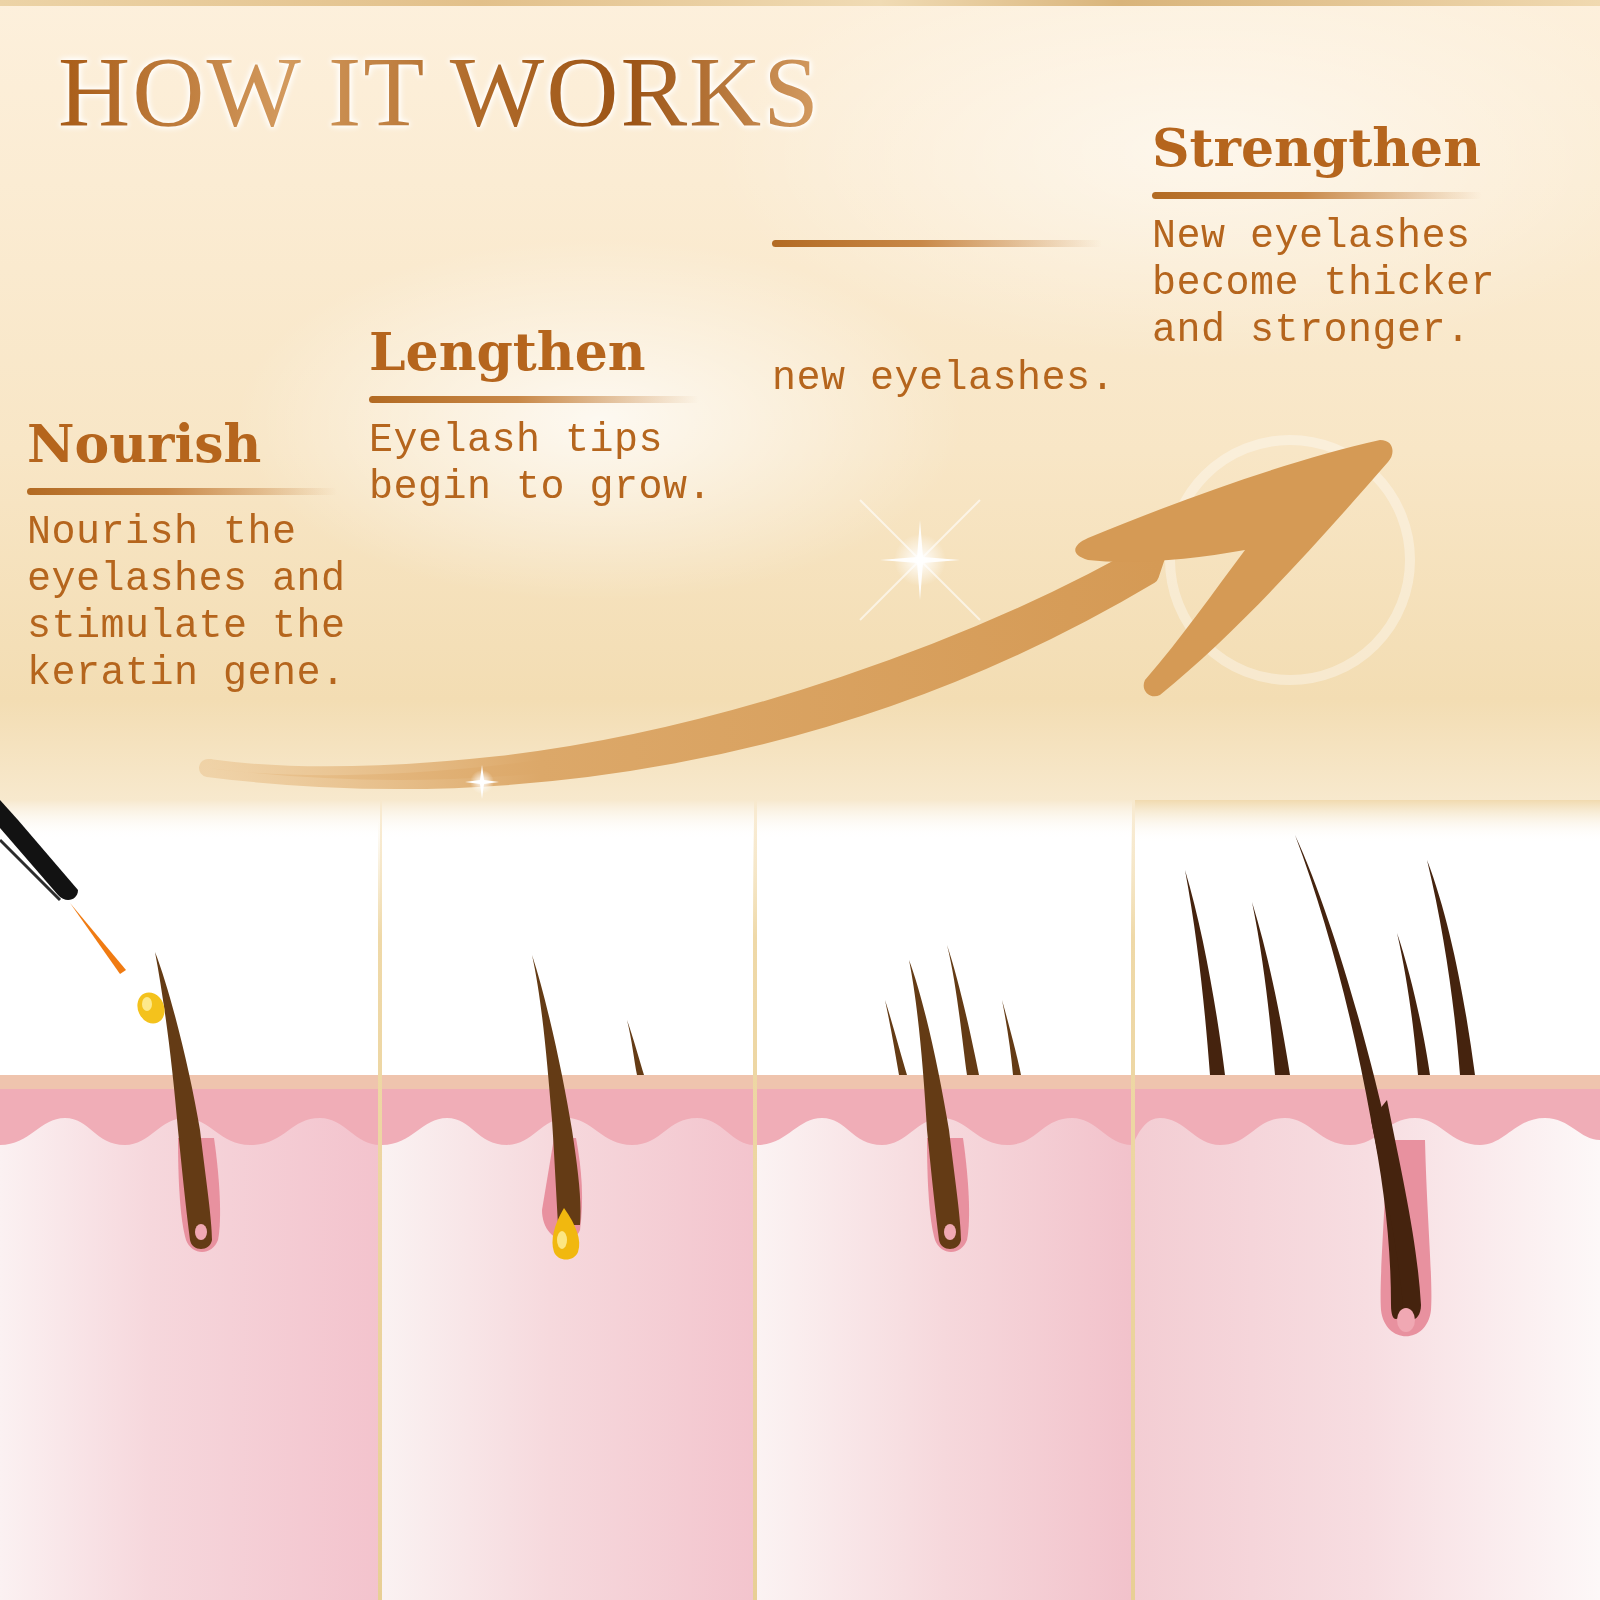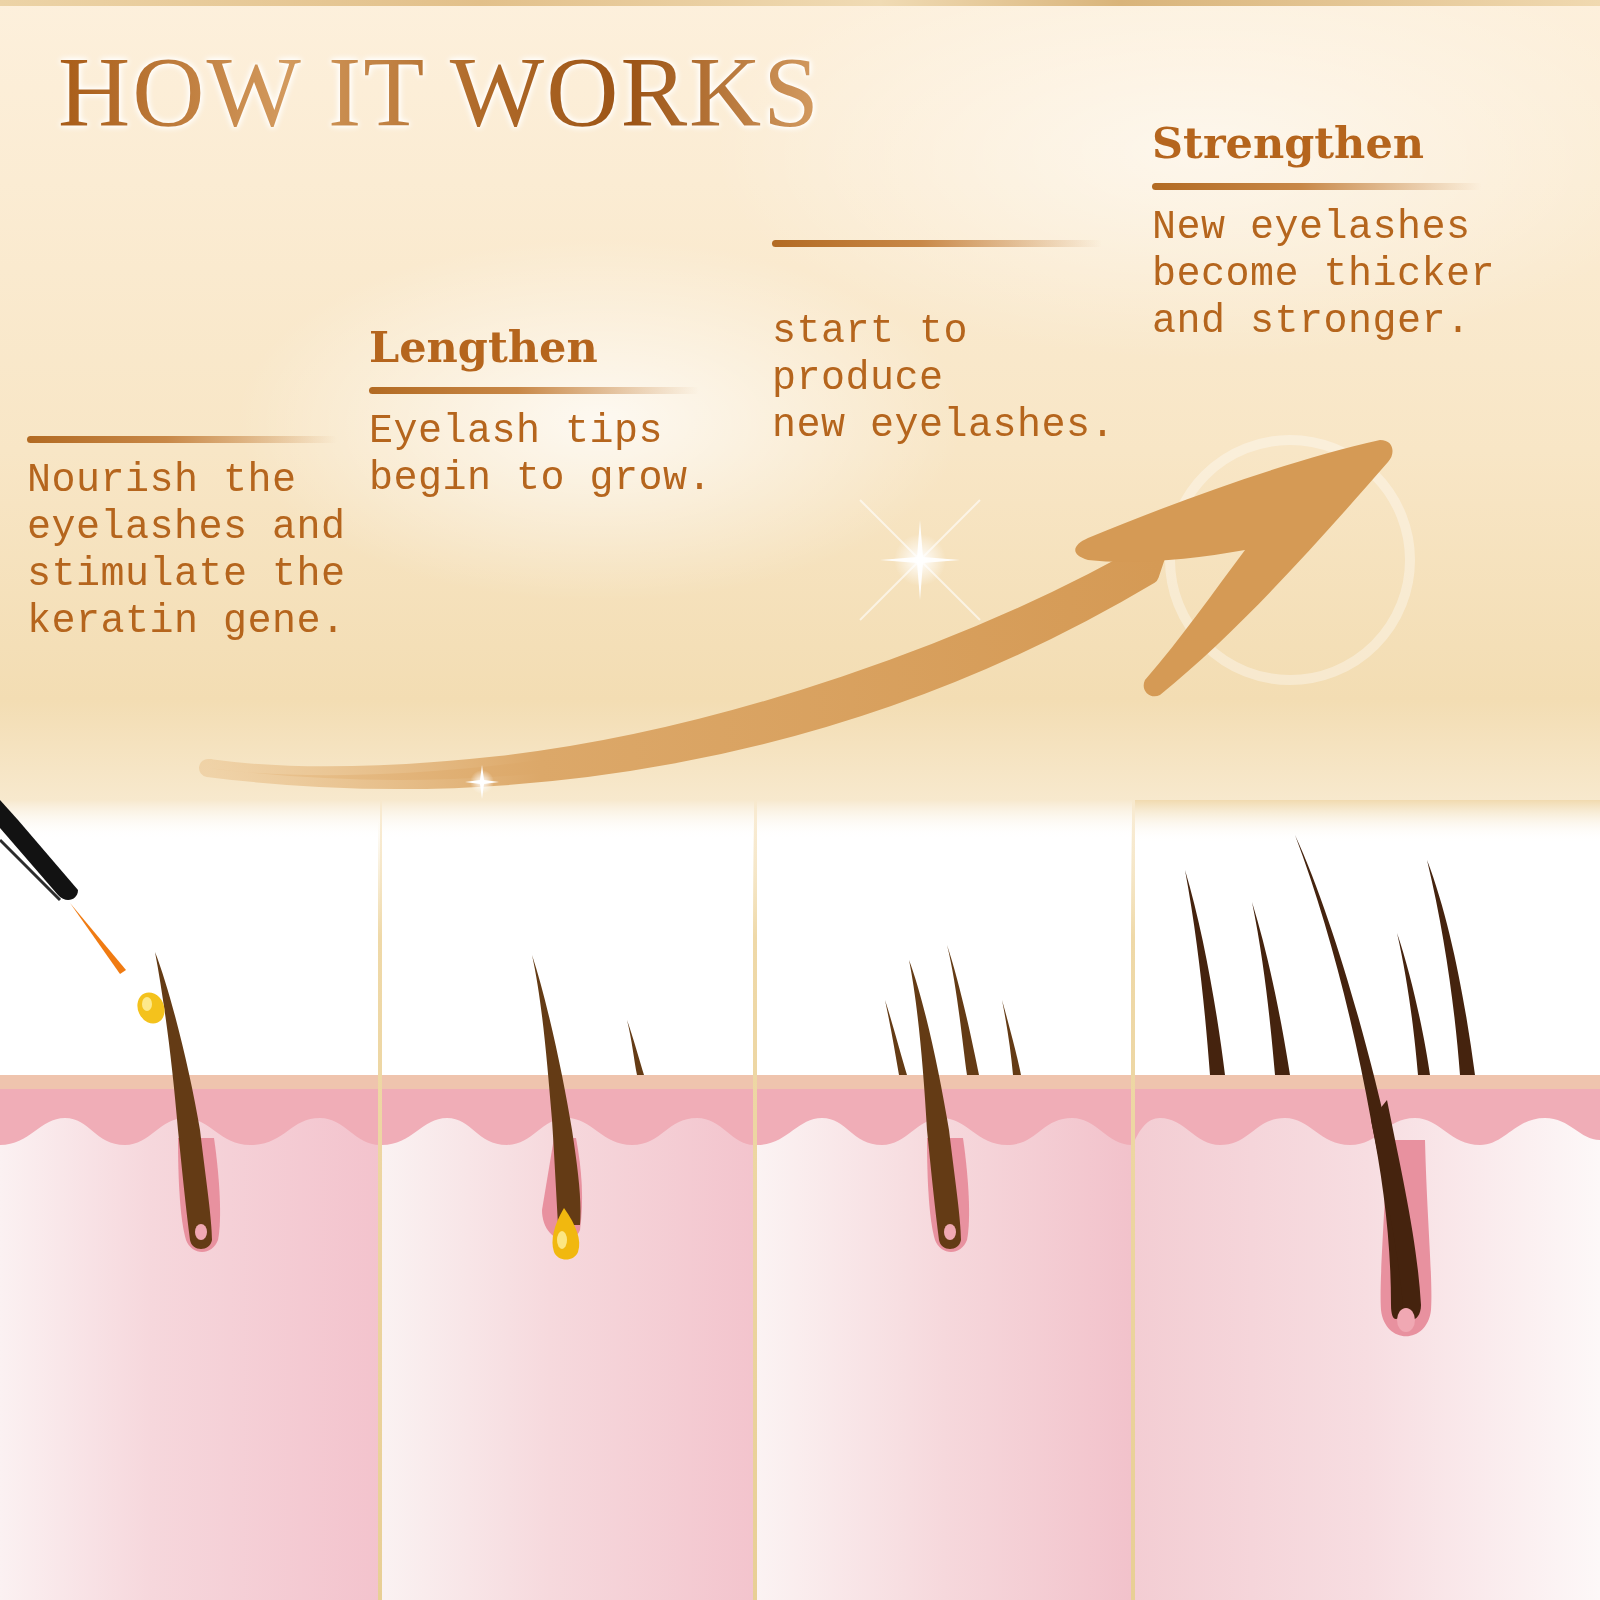--- a/index.html
+++ b/index.html
@@ -26,21 +26,21 @@
       line-height: 1;
       color: #b26a22;
       background: linear-gradient(90deg, #a85c18 0%, #d39a5e 30%, #b06b2a 55%, #9c5416 75%, #d49c62 100%);
       -webkit-background-clip: text; background-clip: text;
       -webkit-text-fill-color: transparent;
       filter: drop-shadow(0 0 3px #fff) drop-shadow(0 0 2px #fff);
     }
     .step { position: absolute; }
     .step-heading {
       margin: 0; font-family: "DejaVu Serif", serif; font-weight: bold;
-      font-size: 43px; line-height: 1; color: #b5651d; letter-spacing: 0px;
+      font-size: 52px; line-height: 1; color: #b5651d; letter-spacing: 0px;
     }
     .step-rule {
       height: 7px; border-radius: 4px; margin: 18px 0 14px 0;
       background: linear-gradient(90deg, #b26a22 0%, #c88848 45%, rgba(230,190,140,0) 100%);
     }
     .step-desc {
       margin: 0; font-family: Liberation Mono, monospace; font-size: 40px;
       line-height: 47px; color: #b5651d; letter-spacing: 0.5px;
     }
     #step-1 { left: 27px; top: 418px; width: 330px; }
@@ -94,20 +94,21 @@
     <line x1="860" y1="500" x2="980" y2="620" stroke="#ffffff" stroke-opacity="0.6" stroke-width="2"></line>
     <line x1="980" y1="500" x2="860" y2="620" stroke="#ffffff" stroke-opacity="0.6" stroke-width="2"></line>
   </g>
   <g>
     <circle cx="482" cy="782" r="12" fill="url(#sparkGlow)"></circle>
     <path d="M482 765 L 484 780 L 499 782 L 484 784 L 482 799 L 480 784 L 465 782 L 480 780 Z" fill="#ffffff"></path>
   </g>
 </svg>
 
 <div class="step" id="step-1">
+  <h2 class="step-heading">Nourish</h2>
   <div class="step-rule"></div>
   <p class="step-desc">
     <span>Nourish the</span><br>
     <span>eyelashes and</span><br>
     <span>stimulate the</span><br>
     <span>keratin gene.</span>
   </p>
 </div>
 
 <div class="step" id="step-2">
@@ -116,21 +117,21 @@
   <p class="step-desc">
     <span>Eyelash tips</span><br>
     <span>begin to grow.</span>
   </p>
 </div>
 
 <div class="step" id="step-3">
   <div class="step-rule"></div>
   <p class="step-desc">
     <br>
-    <span>start to produce</span><br>
+    <br>
     <span>new eyelashes.</span>
   </p>
 </div>
 
 <div class="step" id="step-4">
   <h2 class="step-heading">Strengthen</h2>
   <div class="step-rule"></div>
   <p class="step-desc">
     <span>New eyelashes</span><br>
     <span>become thicker</span><br>

